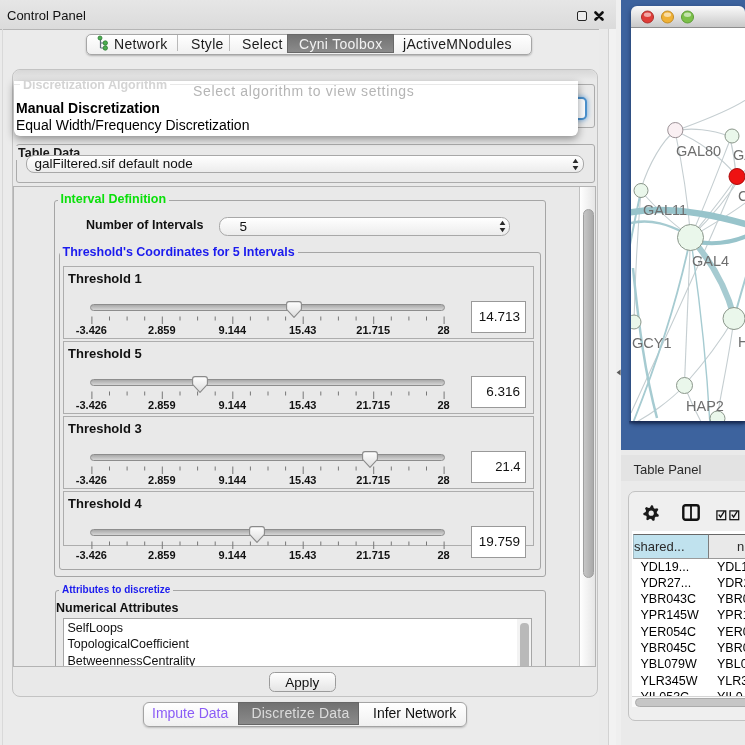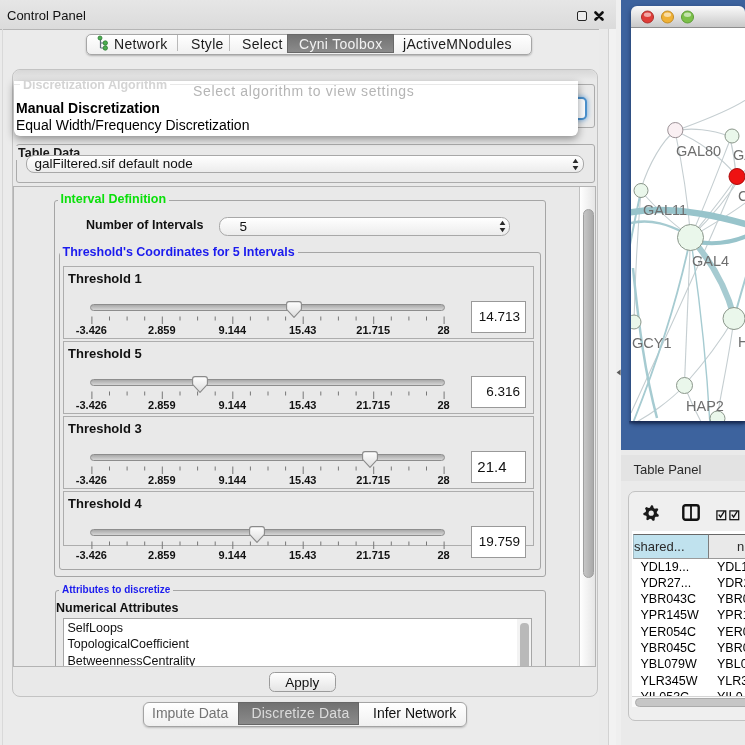--- a/index.html
+++ b/index.html
@@ -191,21 +191,21 @@
   <div class="lbl" style="left:350.1px;top:57px;width:60px;text-align:center;font-size:11px;font-weight:bold;color:#111;">28</div>
   <svg class="ab" style="left:298px;top:34.3px;" width="16" height="17" viewBox="0 0 16 17">
     <defs>
               <linearGradient id="tg2" x1="0" y1="0" x2="0" y2="1">
                 <stop offset="0" stop-color="#ffffff"></stop>
                 <stop offset="1" stop-color="#dcdcdc"></stop>
               </linearGradient>
             </defs>
     <path d="M3,0.6 H13 Q15.4,0.6 15.4,3 V8.4 L8,16.4 L0.6,8.4 V3 Q0.6,0.6 3,0.6 Z" fill="url(#tg2)" stroke="#8a8a8a" stroke-width="1.1"></path>
   </svg>
-  <div class="ab" style="left:407px;top:33.5px;width:55px;height:32.5px;background:#fff;border:1.3px solid #999;box-sizing:border-box;font-size:15px;color:#111;text-align:right;line-height:30px;padding-right:18px;">21.4</div>
+  <div class="ab" style="left:407px;top:33.5px;width:55px;height:32.5px;background:#fff;border:1.3px solid #999;box-sizing:border-box;font-size:13px;color:#111;text-align:right;line-height:30px;padding-right:4px;">21.4</div>
 </div>
 <div class="ab" style="left:48.5px;top:304.5px;width:471px;height:55px;border:1px solid #adadad;box-sizing:border-box;">
   <div class="lbl" style="left:4.5px;top:3.5px;font-size:13px;font-weight:bold;color:#111;">Threshold 4</div>
   <div class="ab" style="left:26.5px;top:36.6px;width:355px;height:7.5px;border-radius:3.7px;border:1px solid #8d8d8d;background:linear-gradient(#a9a9a9,#d6d6d6);box-sizing:border-box;"></div>
   <svg class="ab" style="left:20px;top:49px;" width="425" height="9" viewBox="0 0 425 9">
             <path d="M7.9,0.5 V8" stroke="#777" stroke-width="1"></path>
             <path d="M25.5,0.5 V4.5" stroke="#777" stroke-width="1"></path>
             <path d="M43.1,0.5 V4.5" stroke="#777" stroke-width="1"></path>
             <path d="M60.7,0.5 V4.5" stroke="#777" stroke-width="1"></path>
             <path d="M78.3,0.5 V8" stroke="#777" stroke-width="1"></path>
@@ -257,21 +257,21 @@
 
     <div class="ab" style="left:564.5px;top:0;width:18px;height:479px;background:linear-gradient(to right,#ffffff,#e0e0e0);border-left:1px solid #c0c0c0;">
       <div class="ab" style="left:3px;top:22px;width:11px;height:369px;border-radius:5.5px;background:linear-gradient(to right,#c6c6c6,#a9a9a9);border:1px solid #9e9e9e;box-sizing:border-box;"></div>
     </div>
   </div>
 
   <div class="ab" style="left:268.5px;top:671.5px;width:67.5px;height:20px;border:1px solid #9b9b9b;border-radius:5.5px;background:linear-gradient(#fefefe,#e5e5e5);box-sizing:border-box;text-align:center;font-size:13.5px;line-height:19.5px;color:#111;">Apply</div>
 
   <div class="ab" style="left:143px;top:701.5px;width:321.5px;height:23px;border:1px solid #a3a3a3;border-radius:6px;background:linear-gradient(#ffffff,#f0f0f0);box-shadow:0 1px 2px rgba(0,0,0,0.2);"></div>
   <div class="ab" style="left:238px;top:701.5px;width:121px;height:23px;background:linear-gradient(#717171,#8a8a8a);border:1px solid #666;box-sizing:border-box;"></div>
-  <div class="lbl" style="left:152px;top:704.5px;font-size:14px;color:#737373;">Impute Data</div>
+  <div class="lbl" style="left:152px;top:704.5px;font-size:14px;color:#8b5cf6;">Impute Data</div>
   <div class="lbl" style="left:251.5px;top:704.5px;font-size:14px;letter-spacing:0.2px;color:#dcdcdc;">Discretize Data</div>
   <div class="lbl" style="left:373px;top:704.5px;font-size:14px;color:#111;">Infer Network</div>
 
   <div class="ab" style="left:598.5px;top:29px;width:9px;height:716px;background:#eaeaea;"></div>
   <div class="ab" style="left:608.5px;top:29px;width:7.5px;height:716px;background:#f2f2f2;"></div>
   <div class="ab" style="left:607.5px;top:29px;width:1px;height:716px;background:#d2d2d2;"></div>
 </div>
 
 <div class="ab" style="left:616px;top:0;width:4.5px;height:745px;background:#efefef;"></div>
 <svg class="ab" style="left:615.5px;top:369px;" width="5" height="7" viewBox="0 0 5 7">

